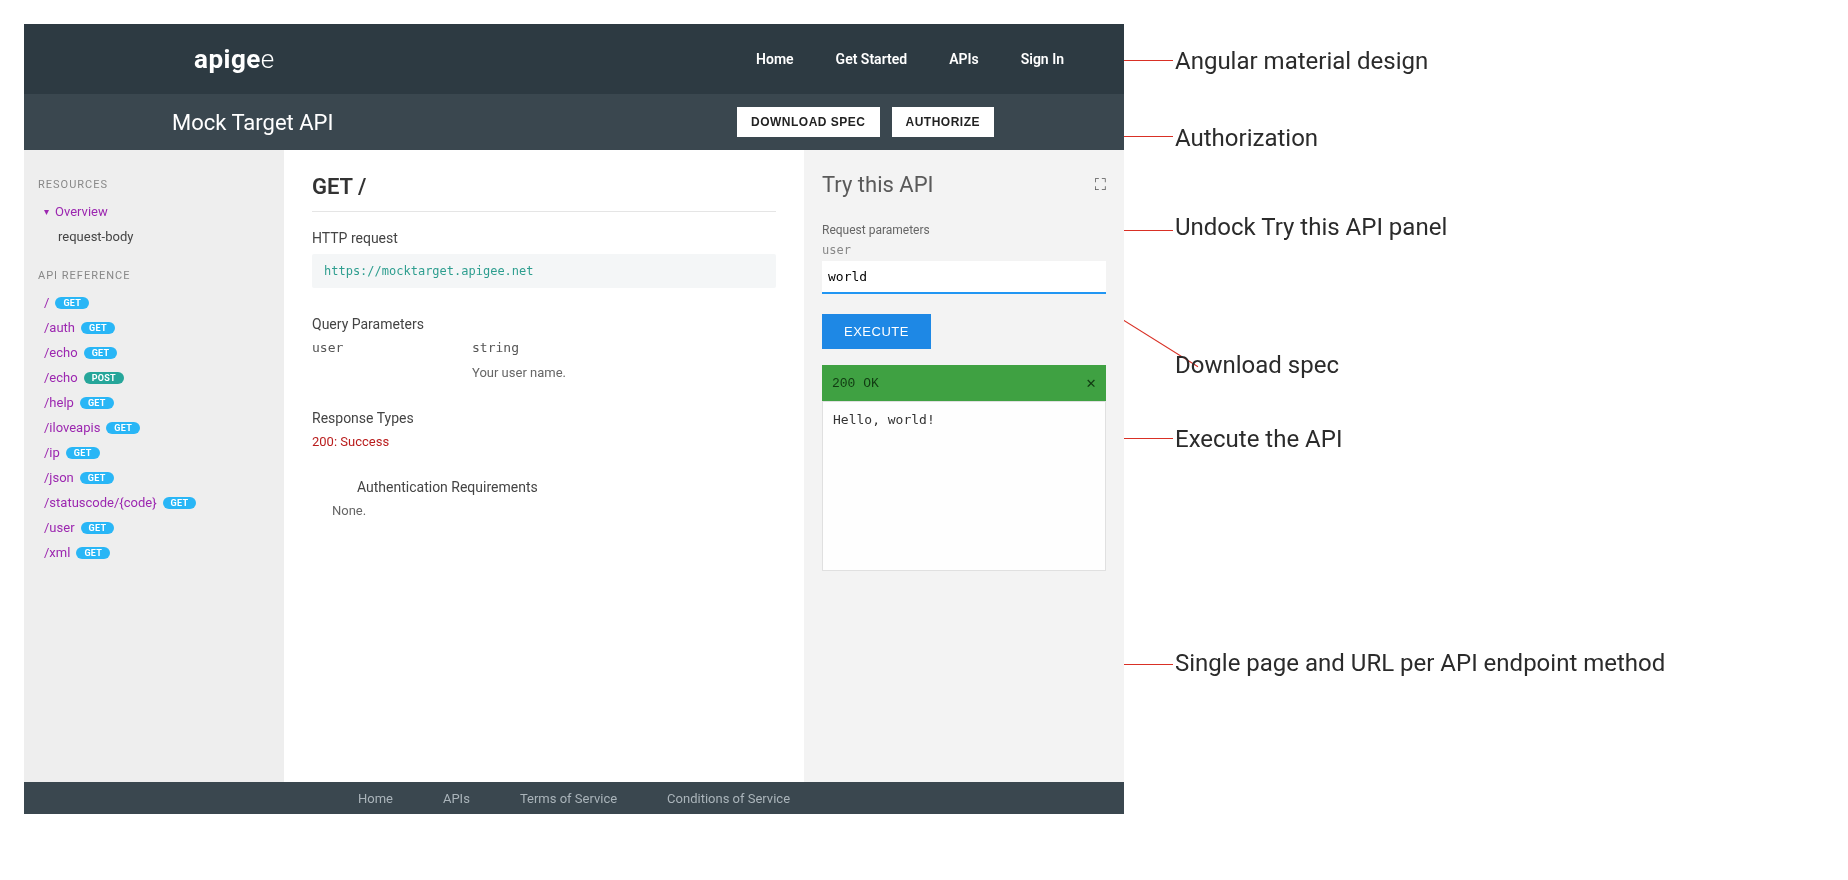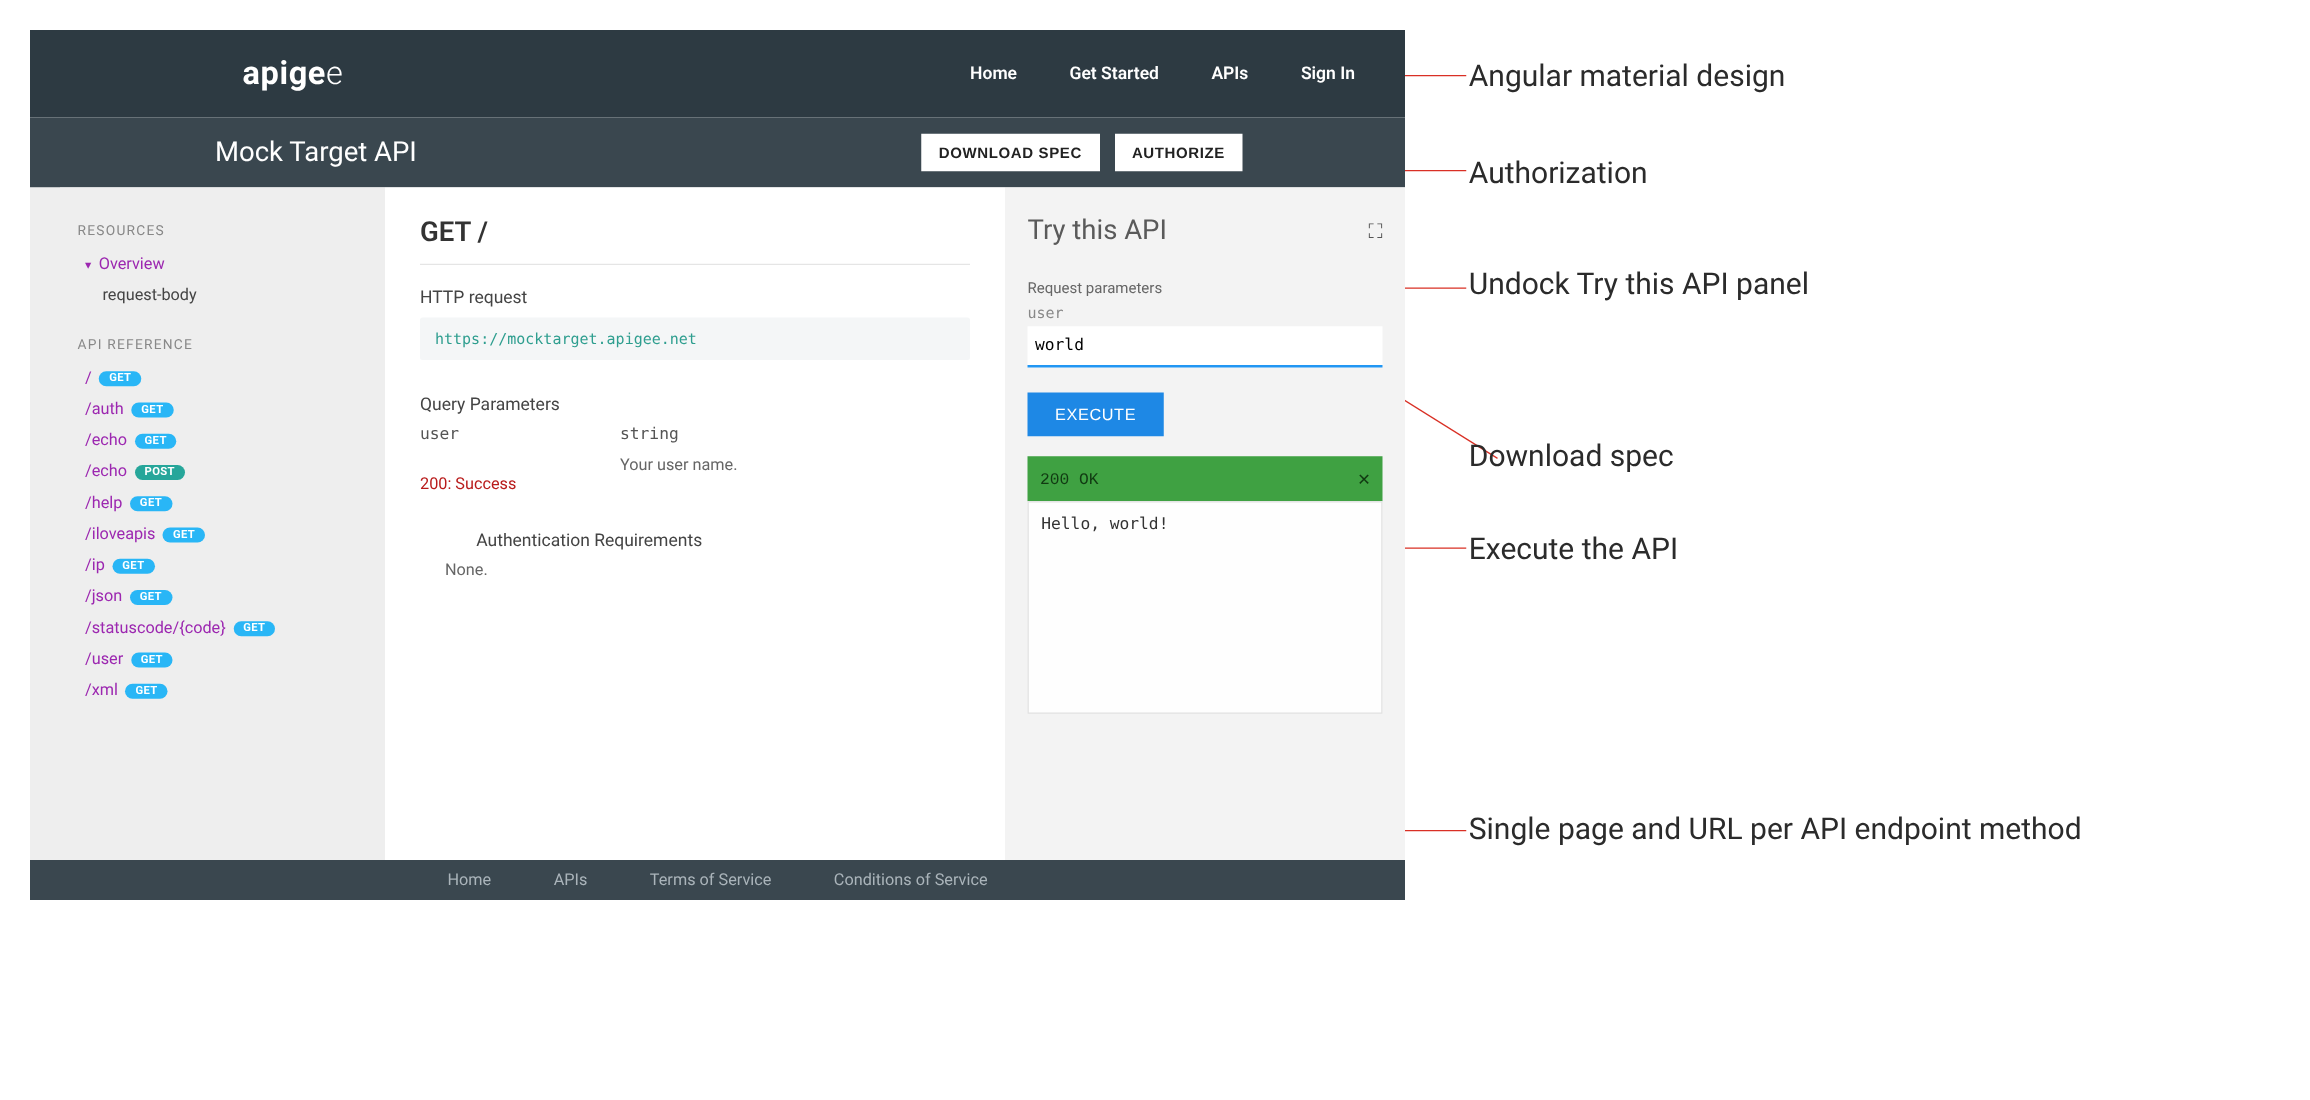--- a/index.html
+++ b/index.html
@@ -16,21 +16,21 @@
     top: 24px;
     width: 1100px;
     background: #fff;
   }
   
   .topnav {
     background: #2d3a42;
     height: 70px;
     display: flex;
     align-items: center;
-    padding: 0 40px 0 170px;
+    padding: 0 60px 0 170px;
     color: #fff;
     gap: 30px;
   }
   .logo {
     font-size: 26px;
     letter-spacing: 0.5px;
   }
   .logo .bold { font-weight: 700; }
   .logo .light { font-weight: 300; }
   .topnav-links {
@@ -58,23 +58,22 @@
     border: none;
     padding: 8px 14px;
     font-size: 12px;
     font-weight: 700;
     letter-spacing: 0.5px;
     cursor: pointer;
   }
   
   .main {
     display: flex;
-    height: 538px;
+    height: 632px;
     background: #eeeeee;
-    padding-left: 24px;
   }
   .sidebar {
     width: 260px;
     background: #eeeeee;
     padding: 22px 14px;
     font-size: 13px;
     color: #555;
   }
   .sidebar-heading {
     font-size: 11px;
@@ -316,20 +315,21 @@
       <div class="section-title">HTTP request</div>
       <div class="codebox">https://mocktarget.apigee.net</div>
 
       <div class="section-title" style="margin-top:28px;">Query Parameters</div>
       <div class="param-row">
         <span class="pname">user</span>
         <span style="font-family:ui-monospace,monospace;">string</span>
       </div>
       <div class="param-desc">Your user name.</div>
 
+      <div class="section-title" style="margin-top:30px;">Response Types</div>
       <div style="font-size:13px;color:#b91c1c;">200: Success</div>
 
       <div class="section-title" style="margin-top:30px;margin-left:45px;">Authentication Requirements</div>
       <div class="indent">None.</div>
     </div>
 
     <div class="trypanel">
       <div class="trypanel-header">
         <h2>Try this API</h2>
         <span class="undock-icon">⛶</span>

